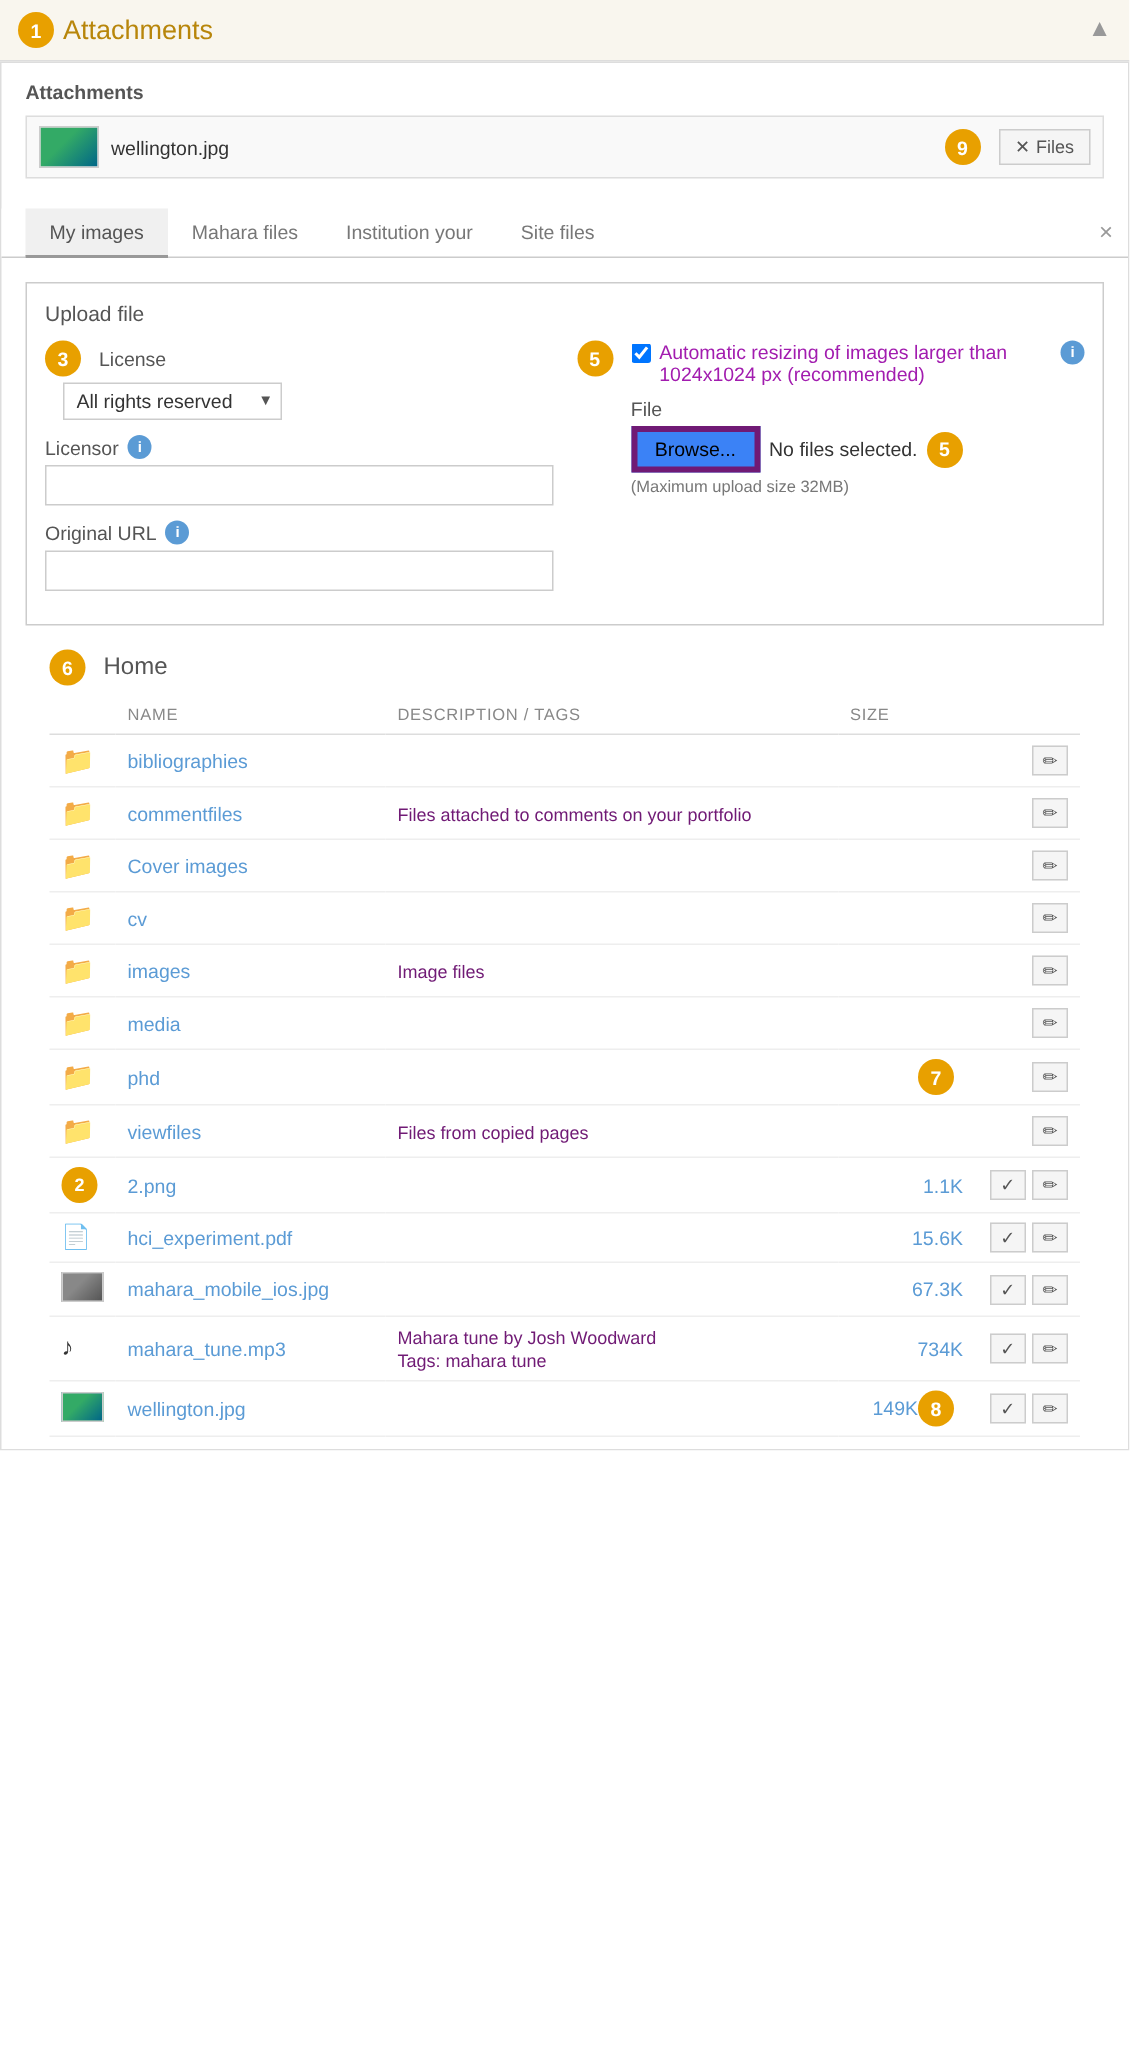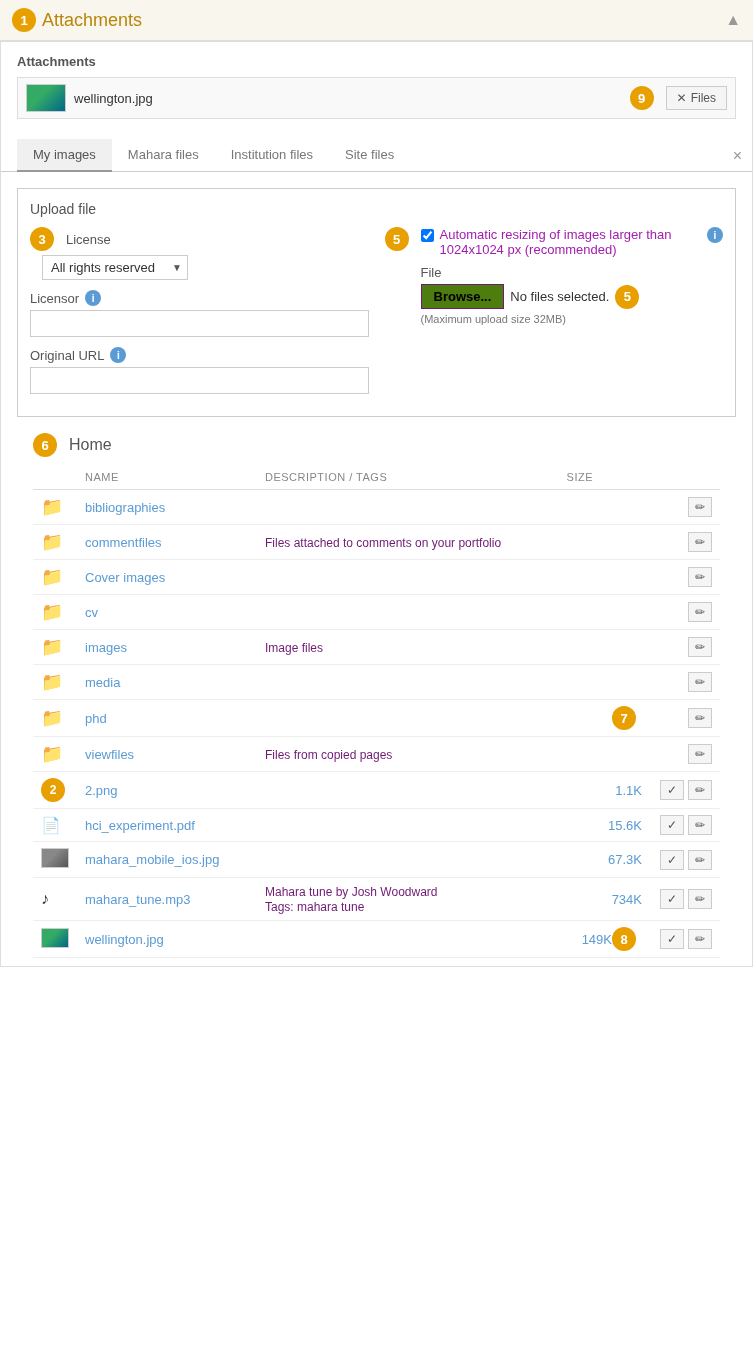--- a/index.html
+++ b/index.html
@@ -74,22 +74,22 @@
     .form-input {
       width: 100%; padding: 5px 8px; border: 1px solid #ccc; font-size: 13px;
     }
 
     .checkbox-row { display: flex; align-items: flex-start; gap: 6px; margin-bottom: 8px; }
     .checkbox-row input { margin-top: 2px; }
     .checkbox-label { font-size: 13px; color: #a21caf; flex: 1; }
 
     .file-row { margin-top: 8px; }
     .browse-btn {
-      padding: 4px 12px; border: 1px solid #701a75; background: #4d7c0f;
-      cursor: pointer; font-size: 13px; margin-right: 6px; font-weight: bold;
+      padding: 4px 12px; border: 4px solid #701a75; background: #3b82f6;
+      cursor: pointer; font-size: 13px; margin-right: 6px;
     }
     .max-upload { font-size: 11px; color: #777; margin-top: 4px; }
 
     .home-section { padding: 8px 16px 0; }
     .home-title { font-size: 16px; color: #555; margin-bottom: 8px; display: flex; align-items: center; gap: 6px; }
 
     .file-table { width: 100%; border-collapse: collapse; }
     .file-table th {
       text-align: left; padding: 6px 8px; font-size: 11px; color: #888;
       font-weight: normal; letter-spacing: 0.5px; border-bottom: 1px solid #ddd;
@@ -150,21 +150,21 @@
           <span>Files</span>
         </button>
       </div>
     </div>
   </div>
 
   <div style="position:relative;">
     <div class="tabs-bar">
       <button class="tab active">My images</button>
       <button class="tab">Mahara files</button>
-      <button class="tab">Institution files</button>
+      <button class="tab">Institution your</button>
       <button class="tab">Site files</button>
       <span class="close-x">×</span>
     </div>
   </div>
 
   <div style="padding: 8px 16px;">
     <div class="upload-section">
       <div class="upload-title">Upload file</div>
       <div class="form-grid">
 

